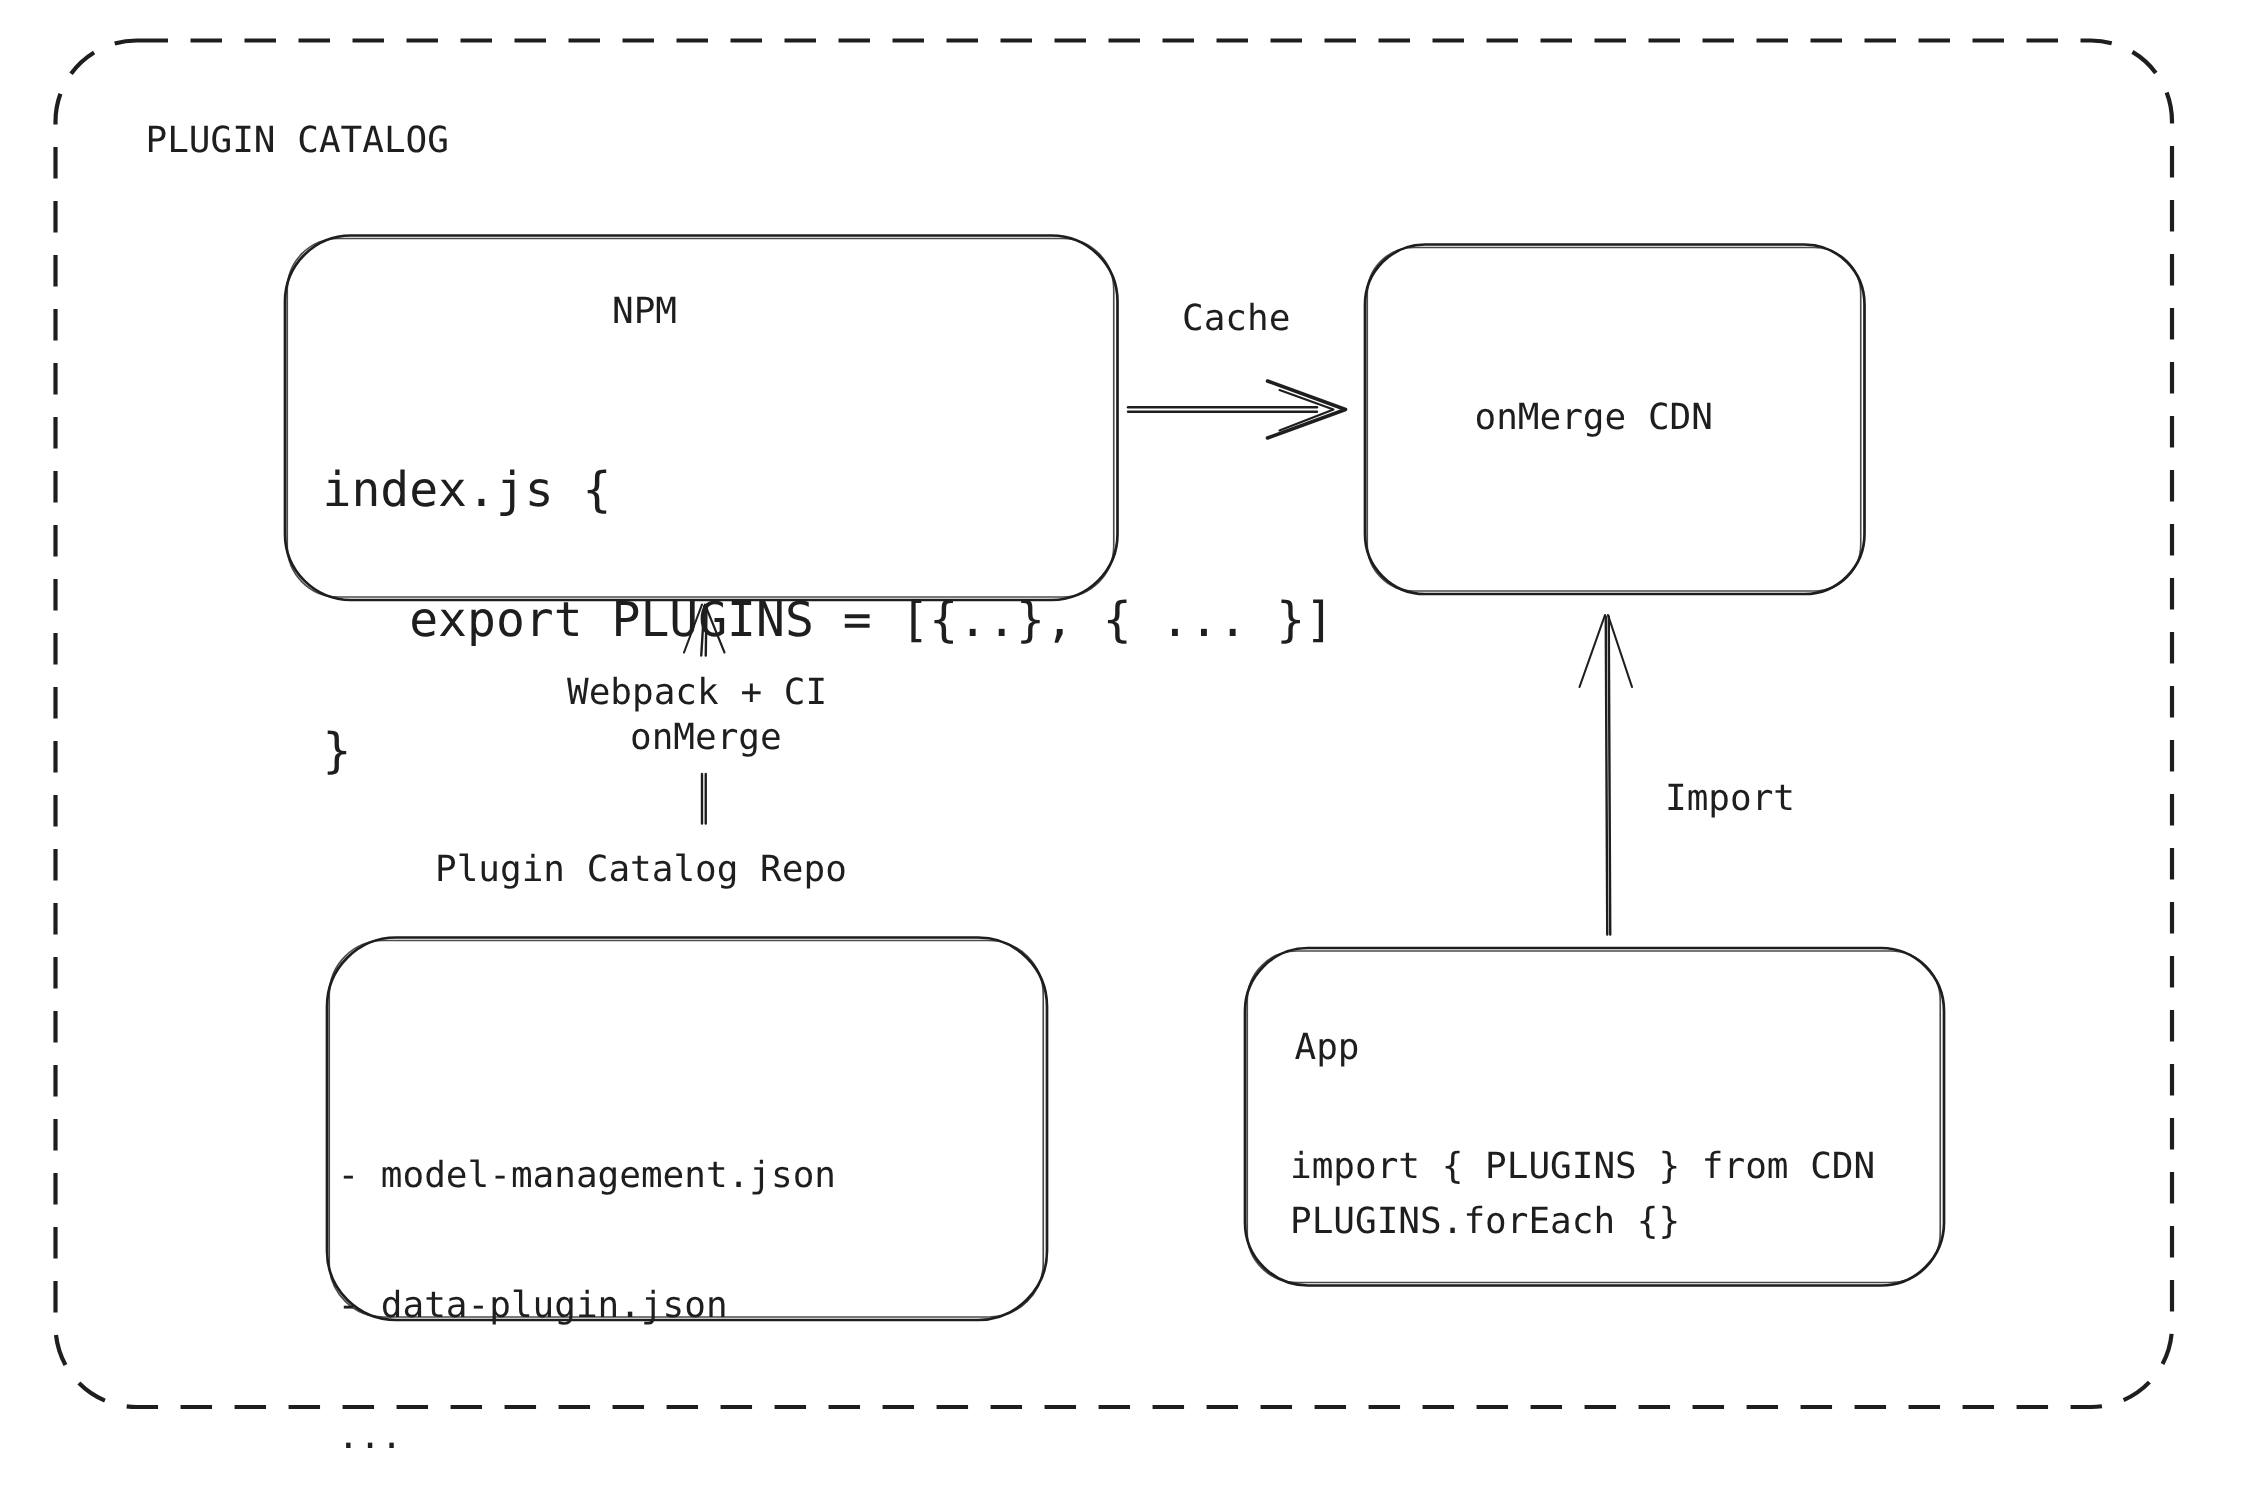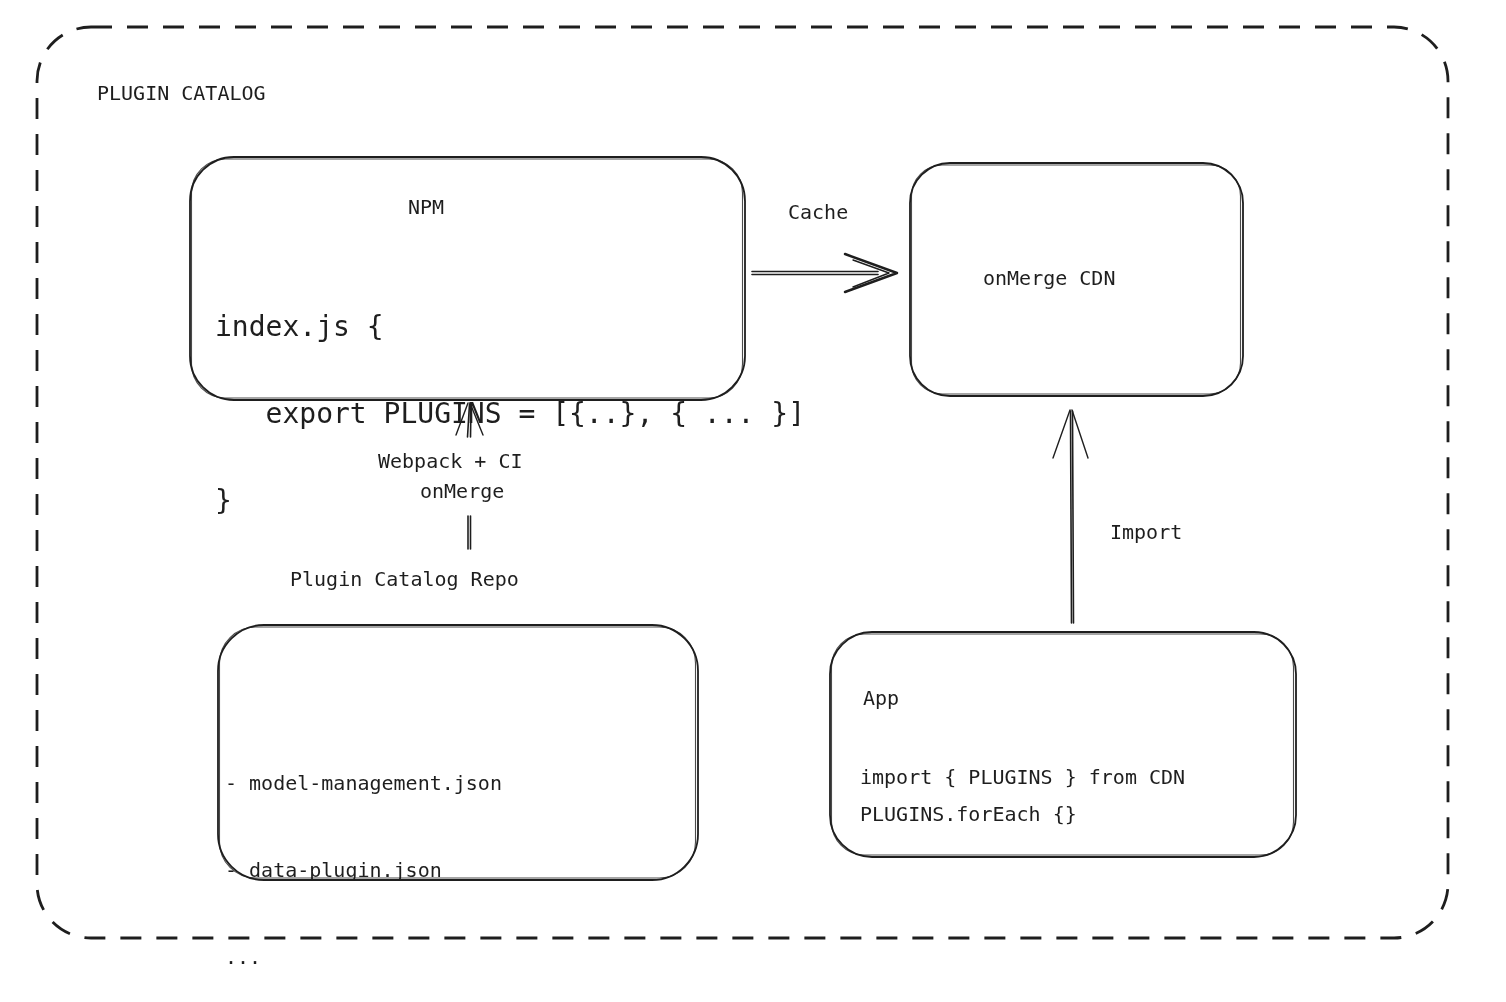--- a/index.html
+++ b/index.html
@@ -25,25 +25,25 @@
     stroke-linecap: butt;
   }
   .box  { fill: #ffffff; stroke: #1e1e1e; stroke-width: 1.8; }
   .box2 { fill: none;    stroke: #1e1e1e; stroke-width: 1.1; opacity: .8; }
   .aline { stroke: #1e1e1e; stroke-width: 1.6; stroke-linecap: round; fill: none; }
   .ahead { stroke: #1e1e1e; stroke-width: 2.4; stroke-linecap: round; stroke-linejoin: round; fill: none; }
   .ahead-thin { stroke: #1e1e1e; stroke-width: 1.4; stroke-linecap: round; stroke-linejoin: round; fill: none; }
   .txt {
     position: absolute;
     white-space: pre;
-    font-size: 20px;
+    font-size: 24px;
     line-height: 29px;
     color: #1e1e1e;
   }
-  .code { font-size: 28px; }
+  .code { font-size: 32px; }
 </style>
 </head>
 <body>
 
 <div class="stage">
 
   <svg class="layer" viewBox="0 0 1506 1002">
 
     <rect class="boundary" x="37" y="27" width="1411" height="911" rx="54"></rect>
 

